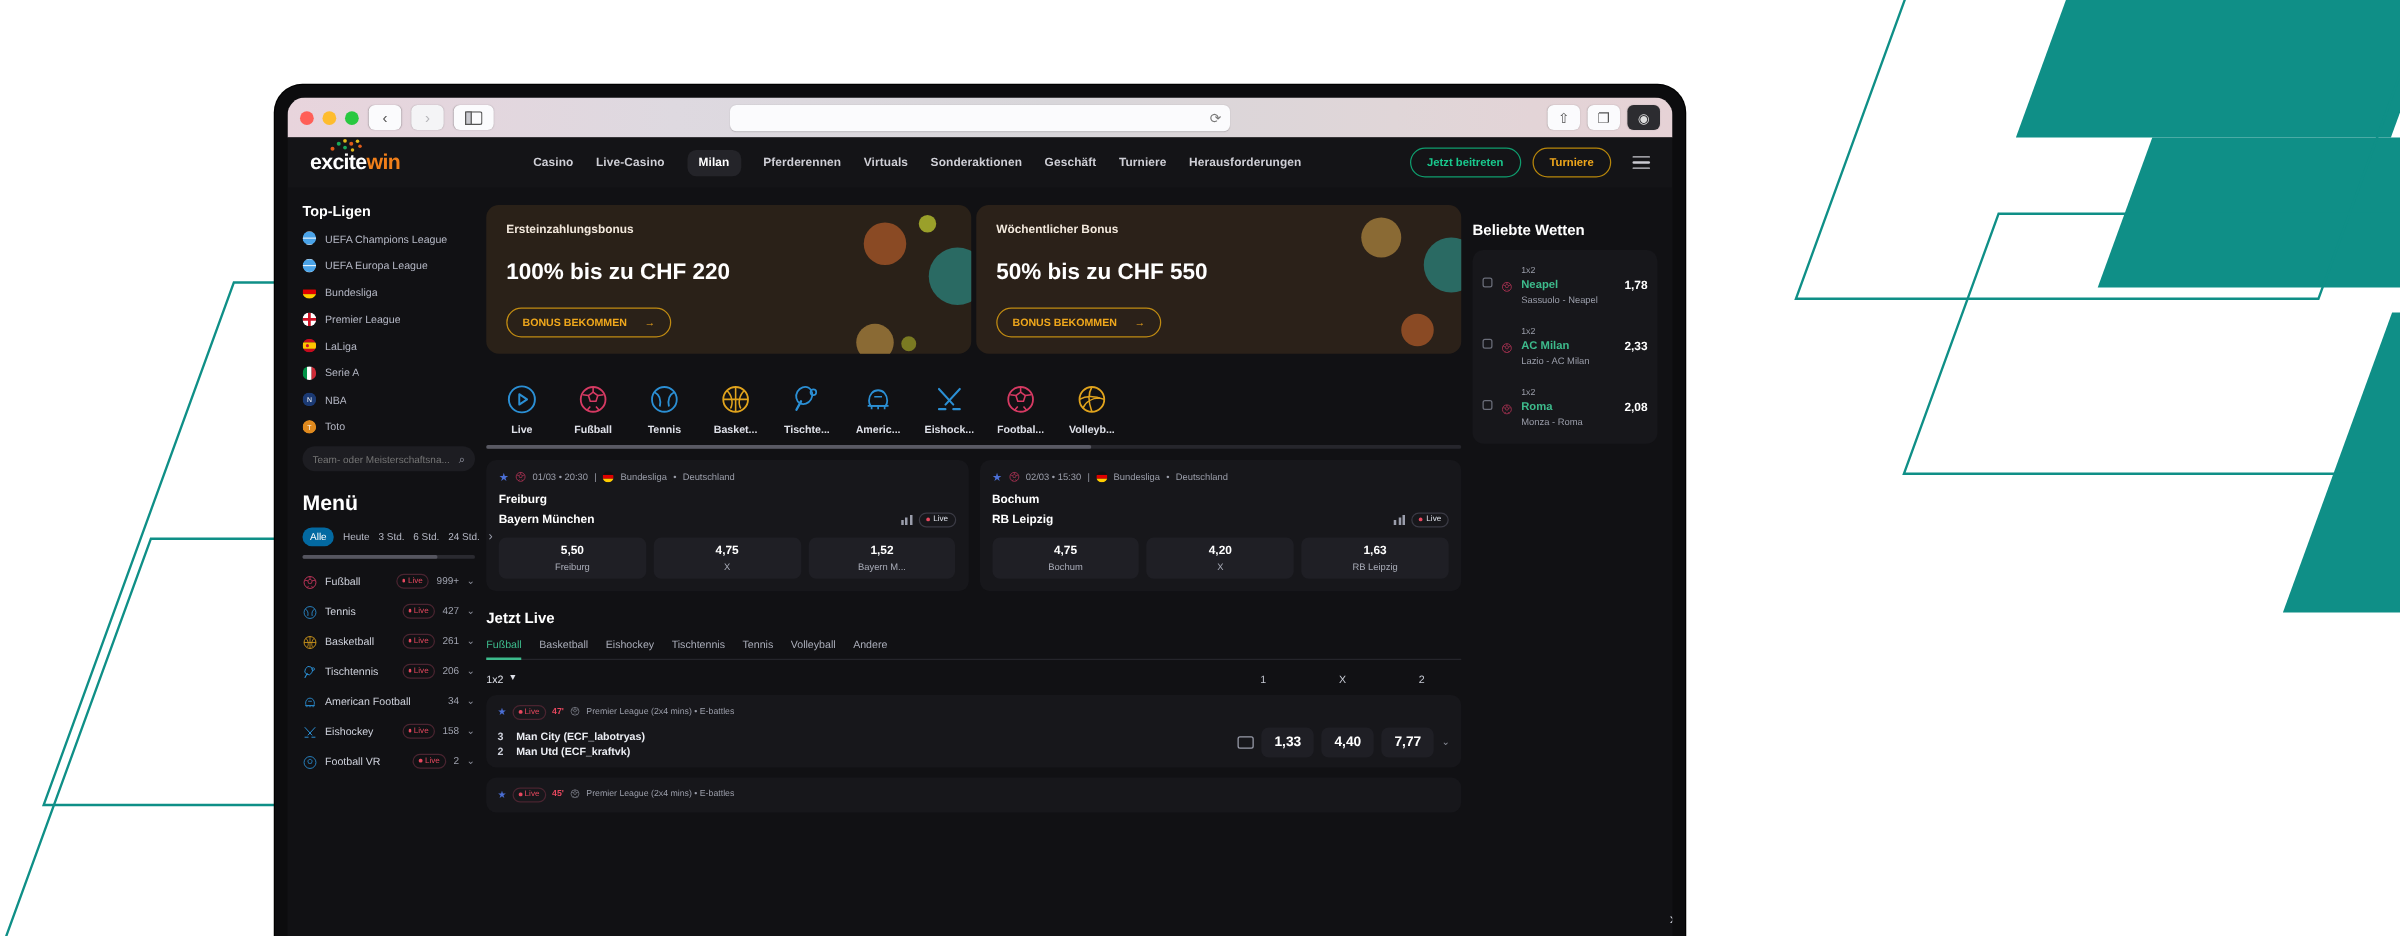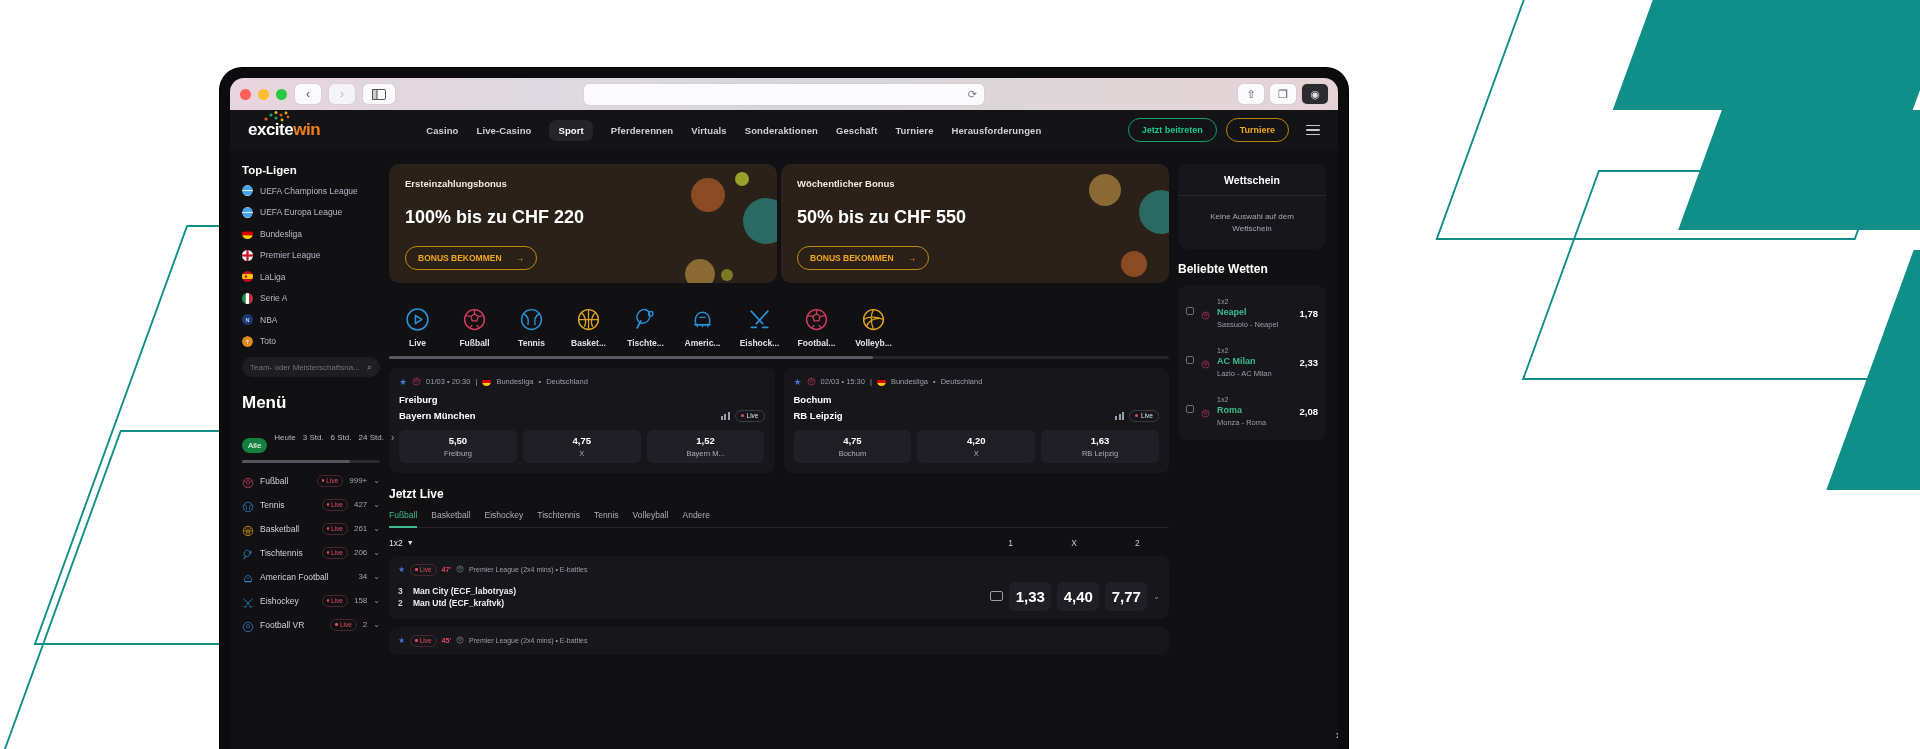--- a/index.html
+++ b/index.html
@@ -82,21 +82,21 @@
      font-size:8px; display:flex; align-items:center; justify-content:center; }
   .league-name { font-size:8.5px; color:#b6b9c6; white-space:nowrap; overflow:hidden; }
   .searchbox { margin-top:4px; background:#1d1d22; border-radius:13px; height:20px; display:flex;
      align-items:center; padding:0 8px; gap:4px; }
   .searchbox input { background:transparent; border:0; outline:0; color:#8a8d99; font-size:8px;
      font-family:"Liberation Sans", sans-serif; width:100%; }
   .searchbox .si { color:#9a9dab; font-size:9px; }
   .menu-h { font-size:17px; font-weight:700; color:#fff; margin:16px 0 9px; }
   .chips { display:flex; align-items:center; gap:7px; position:relative; }
   .chip { font-size:8px; color:#b6b9c6; white-space:nowrap; }
-  .chip.active { background:#15803d; color:#fff; padding:3px 6px; border-radius:9px;margin-top:16px; }
+  .chip.active { background:#0369a1; color:#fff; padding:3px 6px; border-radius:9px; }
   .chipbar { height:2.5px; background:#2a2a30; border-radius:2px; margin-top:7px; position:relative; }
   .chipbar i { position:absolute; left:0; top:0; height:100%; width:78%; background:#55555f; border-radius:2px; }
   .sportrow { display:flex; align-items:center; gap:6px; margin-top:12px; }
   .sportrow .sicon { width:12px; height:12px; flex:none; }
   .sportrow .sname { font-size:8.5px; color:#cfd2dc; flex:1; white-space:nowrap; overflow:hidden; }
   .live-pill { font-size:6.5px; color:#e8485f; border:1px solid #4a2430; border-radius:7px;
      padding:1.5px 4px; display:flex; align-items:center; gap:2px; white-space:nowrap; }
   .live-pill i { width:2.5px; height:2.5px; border-radius:50%; background:#e8485f; display:block; }
   .scount { font-size:8px; color:#9fa2ae; white-space:nowrap; }
   .chev { color:#8a8d99; font-size:8px; }
@@ -153,21 +153,21 @@
   .jl-cols span { flex:1; text-align:center; font-size:8.5px; color:#c6c9d3; }
   .jl-row { background:#17171b; border-radius:8px; margin-top:8px; padding:8px 9px; }
   .jl-meta { display:flex; align-items:center; gap:5px; font-size:7px; color:#9b9eaa; white-space:nowrap; }
   .jl-min { color:#e8485f; font-weight:700; font-size:7px; }
   .jl-body { display:flex; align-items:center; margin-top:6px; gap:8px; }
   .jl-teams { min-width:0; }
   .jl-team { display:flex; gap:8px; font-size:8.5px; color:#eceef4; font-weight:700; margin-top:2px; }
   .jl-team .sc { color:#cfd2dc; width:7px; }
   .jl-oddwrap { margin-left:auto; display:flex; align-items:center; gap:6px; }
   .jl-odd { width:42px; background:#1f1f25; border-radius:6px; padding:6px 0; text-align:center;
-    font-size:15px; font-weight:700; color:#fff; }
+    font-size:11px; font-weight:700; color:#fff; }
   .tvicon { width:13px; height:10px; border:1.2px solid #9a9dab; border-radius:2px; }
 
   
   .rcard { background:#17171b; border-radius:9px; padding:10px; text-align:center; }
   .rtitle { font-size:10.5px; font-weight:700; color:#fff; }
   .rdiv { height:1px; background:#26262c; margin:9px -10px; }
   .rempty { font-size:8px; color:#a5a8b4; line-height:1.5; padding:6px 4px 4px; }
   .rh2 { font-size:12px; font-weight:700; color:#fff; margin:13px 0 9px; }
   .bwrap { background:#17171b; border-radius:9px; padding:4px 8px; }
   .brow { display:flex; align-items:flex-start; gap:7px; padding:9px 0;justify-content:flex-end; }
@@ -232,21 +232,21 @@
               <circle cx="16" cy="7" r="1.5" fill="#1aa85a"></circle>
           <circle cx="22" cy="9" r="1.4" fill="#e0b81a"></circle>
               <circle cx="28" cy="6" r="1.4" fill="#e05b1a"></circle>
         </svg>
         <div class="logo-txt"><span class="w">excite</span><span class="o">win</span></div>
       </div>
 
       <div class="navlinks">
         <span class="navlink">Casino</span>
         <span class="navlink">Live-Casino</span>
-        <span class="navlink active">Sport</span>
+        <span class="navlink active">Milan</span>
         <span class="navlink">Pferderennen</span>
         <span class="navlink">Virtuals</span>
         <span class="navlink">Sonderaktionen</span>
         <span class="navlink">Geschäft</span>
         <span class="navlink">Turniere</span>
         <span class="navlink">Herausforderungen</span>
       </div>
 
       <div class="navbtns">
         <button class="btn-join">Jetzt beitreten</button>
@@ -733,25 +733,20 @@
                       <path d="M12 6.5l3.6 2.6-1.4 4.3h-4.4L8.4 9.1z" fill="none" stroke="#9b9eaa" stroke-width="1.2"></path>
                       <path d="M12 2.5v4M4 8.5l4.4.6M20 8.5l-4.4.6M7.2 20.5l2.6-3.1M16.8 20.5l-2.6-3.1" stroke="#9b9eaa" stroke-width="1.2"></path>
                     </svg></span>
                   <span>Premier League (2x4 mins) • E-battles</span>
                 </div>
               </div>
             </div>
       </div>
 
       <div class="col-right">
-        <div class="rcard">
-          <div class="rtitle">Wettschein</div>
-          <div class="rdiv"></div>
-          <div class="rempty">Keine Auswahl auf dem Wettschein</div>
-        </div>
         <div class="rh2">Beliebte Wetten</div>
         <div class="bwrap" id="popular">
               <div class="brow">
                 <span class="bchk"></span>
                 <span class="bball"><svg viewBox="0 0 24 24" style="width:9px;height:9px">
                     <circle cx="12" cy="12" r="9.5" fill="none" stroke="#d63a63" stroke-width="1.4"></circle>
                     <path d="M12 6.5l3.6 2.6-1.4 4.3h-4.4L8.4 9.1z" fill="none" stroke="#d63a63" stroke-width="1.2"></path>
                     <path d="M12 2.5v4M4 8.5l4.4.6M20 8.5l-4.4.6M7.2 20.5l2.6-3.1M16.8 20.5l-2.6-3.1" stroke="#d63a63" stroke-width="1.2"></path>
                   </svg></span>
                 <span class="bmain">

